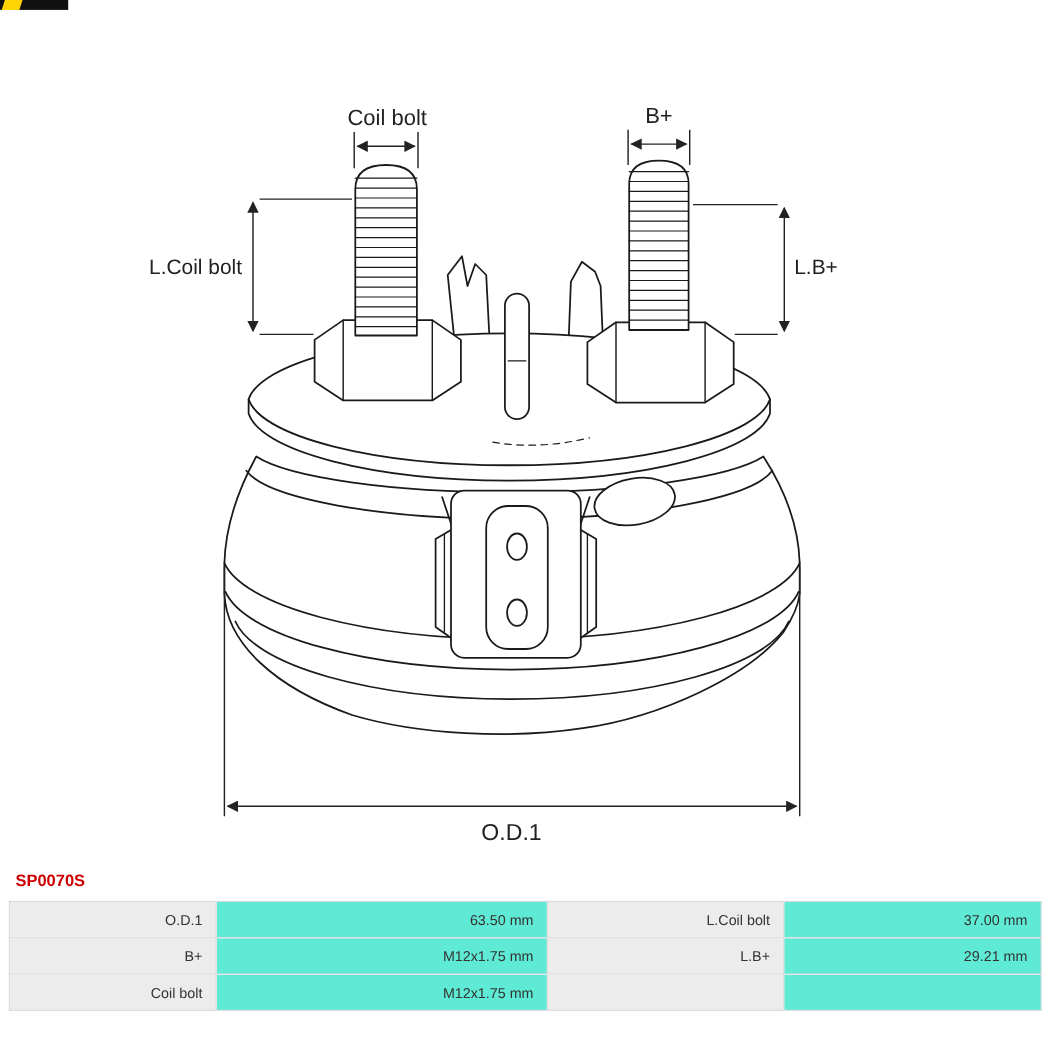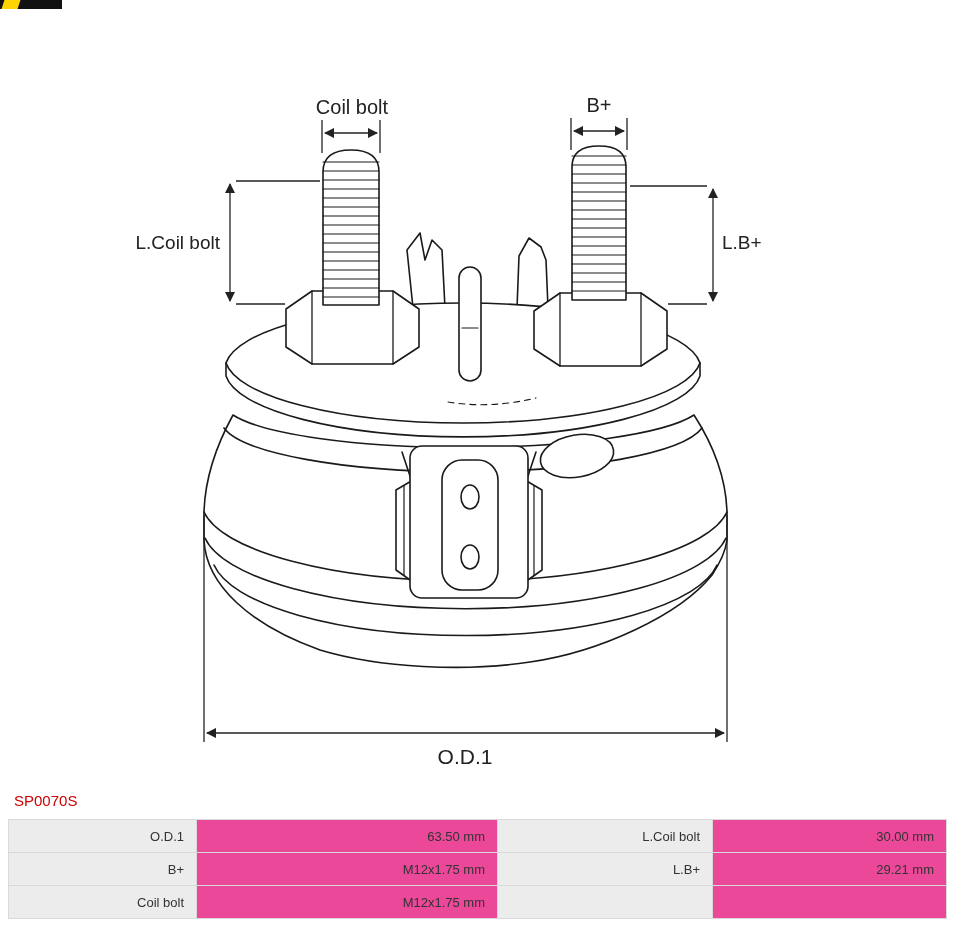--- a/index.html
+++ b/index.html
@@ -23,40 +23,40 @@
   }
   .diagram-wrap{width:954px;height:778px;}
   svg text{
     font-family:"Liberation Sans","DejaVu Sans",sans-serif;
     fill:#222222;
   }
   .part-number{
     margin:14px 0 10px 14px;
     color:var(--part-number,#cc0000);
     font-size:15px;
-    font-weight:400;
+    font-weight:700;
   }
   table.specs{
     width:938px;
     margin:0 8px;
     border-collapse:collapse;
     table-layout:fixed;
     font-size:13px;
     color:#333333;
   }
   table.specs td{
     border:1px solid var(--table-border,#d9d9d9);
     height:32px;
     padding:0 12px;
     text-align:right;
     white-space:nowrap;
     overflow:hidden;
   }
   table.specs td.label{background:var(--table-label-bg,#ececec);}
-  table.specs td.value{background:#ec4899;}
+  table.specs td.value{background:#5eead4;}
 </style>
 </head>
 <body>
 
 <div class="brand-logo">
   <div class="accent"></div>
 </div>
 
 <div class="diagram-wrap">
 <svg width="954" height="778" viewBox="0 0 954 778">
@@ -173,21 +173,21 @@
     <col style="width:188px">
       <col style="width:301px">
       <col style="width:215px">
       <col style="width:234px">
   </colgroup>
   <tbody>
     <tr>
       <td class="label">O.D.1</td>
       <td class="value">63.50 mm</td>
       <td class="label">L.Coil bolt</td>
-      <td class="value">30.00 mm</td>
+      <td class="value">37.00 mm</td>
     </tr>
     <tr>
       <td class="label">B+</td>
       <td class="value">M12x1.75 mm</td>
       <td class="label">L.B+</td>
       <td class="value">29.21 mm</td>
     </tr>
     <tr>
       <td class="label">Coil bolt</td>
       <td class="value">M12x1.75 mm</td>

